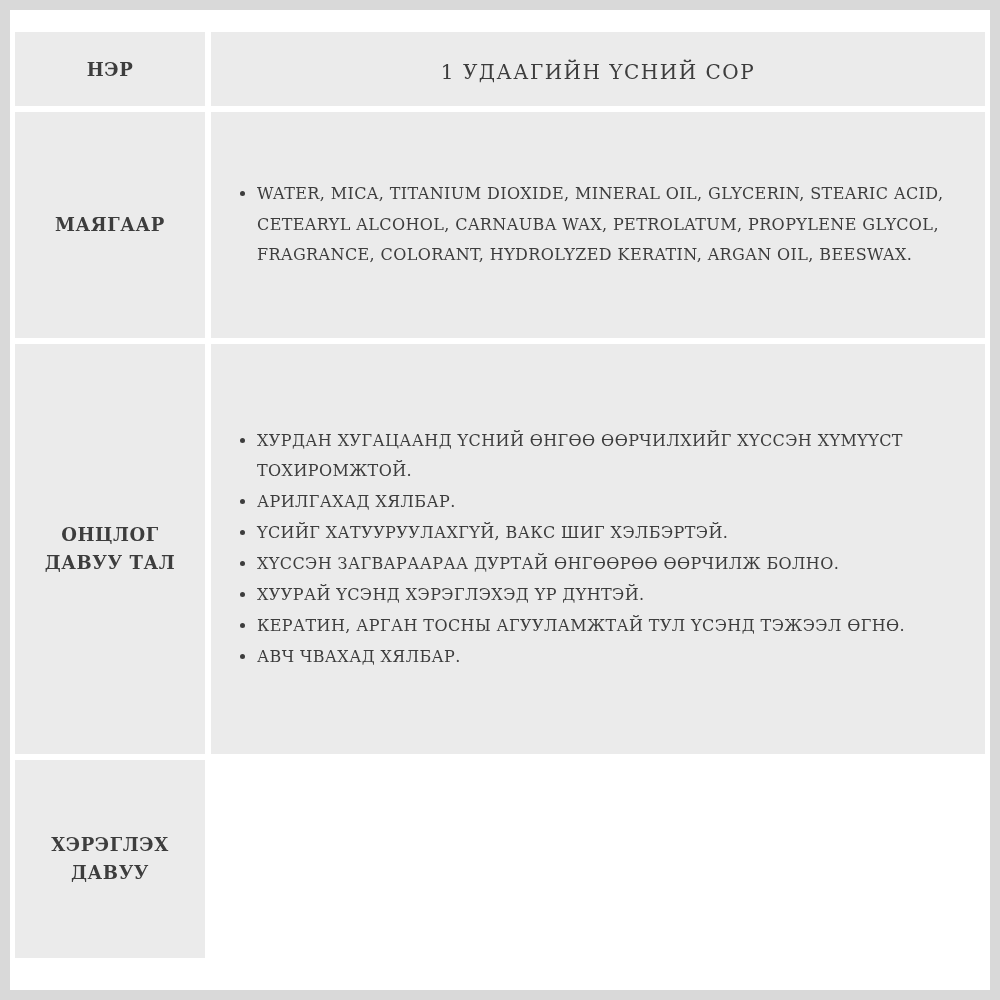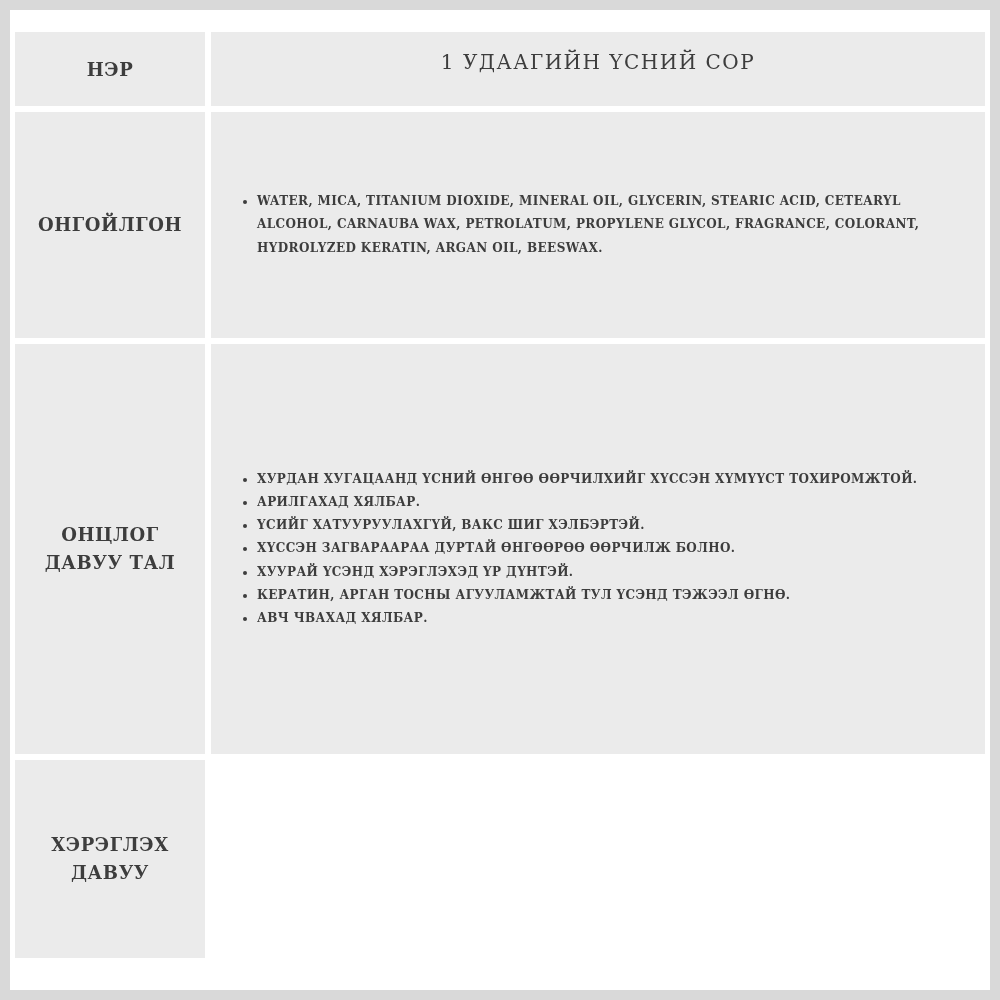--- a/index.html
+++ b/index.html
@@ -47,62 +47,62 @@
     line-height: 1.55;
     padding: 6px 12px;
   }
   .header-cell {
     justify-content: center;
     text-align: center;
     font-size: 20px;
     font-weight: normal;
     letter-spacing: 1.5px;
     align-items: flex-start;
-    padding-top: 18px;
+    padding-top: 28px;
   }
   .header-label-cell {
     justify-content: center;
     text-align: left;
     font-weight: bold;
     font-size: 18px;
     letter-spacing: 0.6px;
     align-items: center;
   }
   .content-cell {
     padding: 14px 40px 14px 16px;
   }
   ul.bullets {
     margin: 0;
     padding-left: 30px;
     list-style-type: disc;
   }
   ul.bullets li {
-    font-weight: bold;
-    font-size: 12px;
+    font-weight: normal;
+    font-size: 16px;
     line-height: 1.93;
     letter-spacing: 0.4px;
     color: #3d3d3d;
   }
 </style>
 </head>
 <body>
 
 <div class="frame">
   <div class="page">
     <div class="table">
 
       <div class="cell header-label-cell">
         <span>НЭР</span>
       </div>
       <div class="cell header-cell">
         <span>1 УДААГИЙН ҮСНИЙ СОР</span>
       </div>
 
       <div class="cell label-cell">
-        <span>ОНГОЙЛГОН</span>
+        <span>МАЯГААР</span>
       </div>
       <div class="cell content-cell">
         <ul class="bullets">
             <li>WATER, MICA, TITANIUM DIOXIDE, MINERAL OIL, GLYCERIN, STEARIC ACID, CETEARYL ALCOHOL, CARNAUBA WAX, PETROLATUM, PROPYLENE GLYCOL, FRAGRANCE, COLORANT, HYDROLYZED KERATIN, ARGAN OIL, BEESWAX.</li>
           </ul>
       </div>
 
       <div class="cell label-cell">
         <span>ОНЦЛОГ ДАВУУ ТАЛ</span>
       </div>

